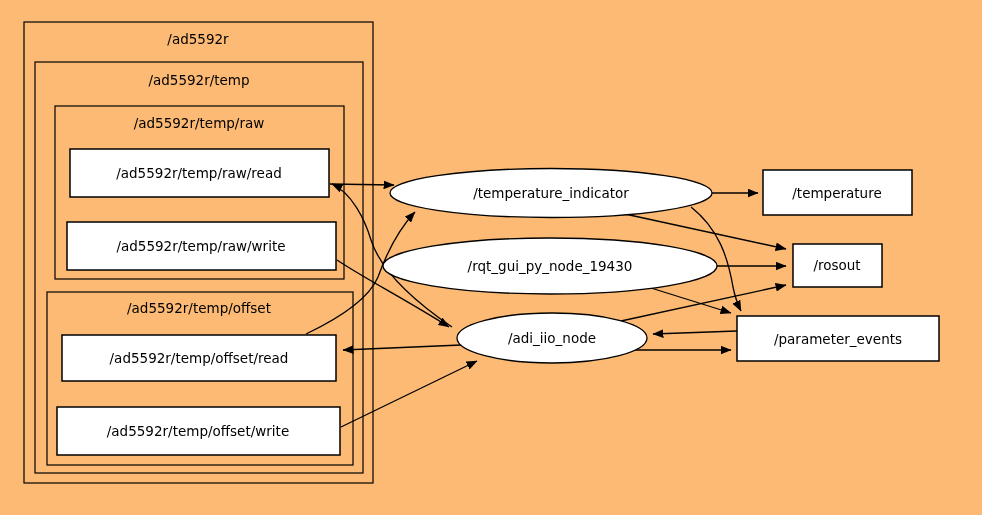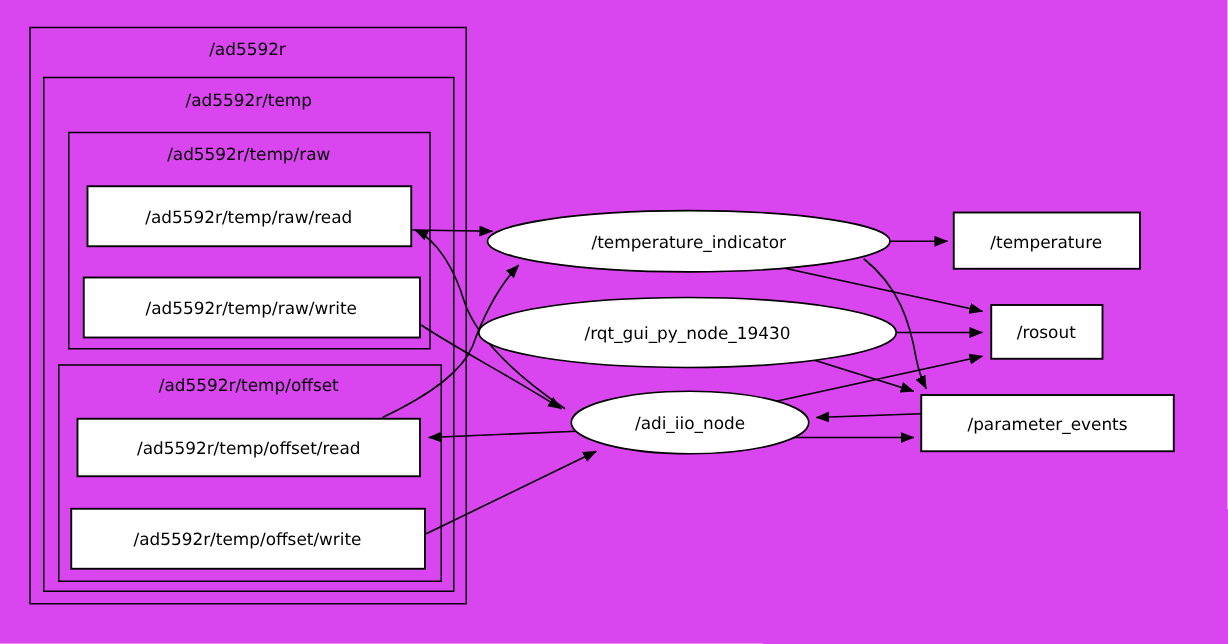--- a/index.html
+++ b/index.html
@@ -1,20 +1,20 @@
 <!DOCTYPE html>
 <html><head>
 <meta charset="utf-8">
 <style>
   html, body { margin: 0; padding: 0; background: #ffffff; }
   .canvas {
     position: relative;
     width: 982px;
     height: 515px;
-    background: #d946ef;
+    background: #fdba74;
     font-family: "DejaVu Sans", "Liberation Sans", sans-serif;
   }
   svg text {
     font-family: "DejaVu Sans", "Liberation Sans", sans-serif;
     font-size: 13.5px;
     fill: #000000;
   }
   .ns-rect   { fill: none; stroke: #000; stroke-width: 1.2; }
   .leaf-rect { fill: #fff; stroke: #000; stroke-width: 1.5; }
   .node-ell  { fill: #fff; stroke: #000; stroke-width: 1.3; }

